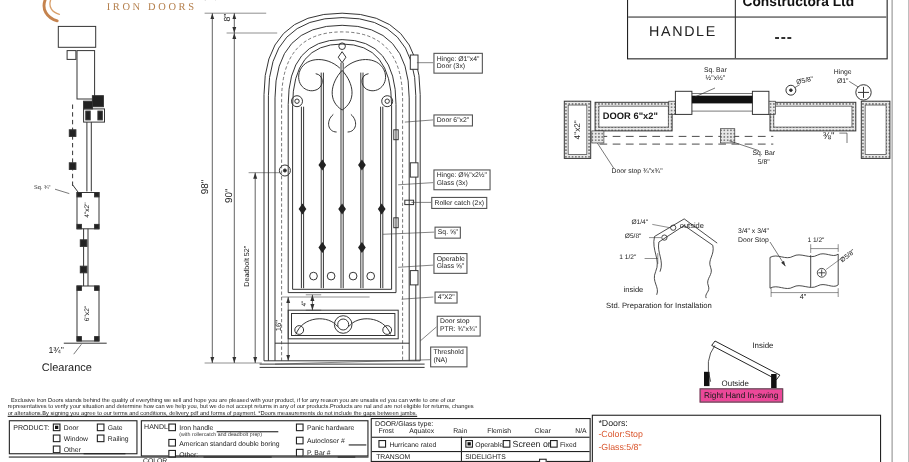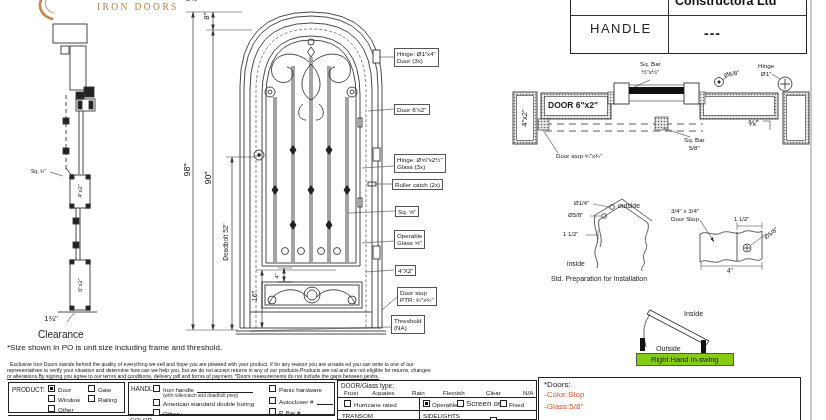--- a/index.html
+++ b/index.html
@@ -305,23 +305,22 @@
   <div class="lbl" style="left:551px;top:275px;font-size:7px;">Std. Preparation for Installation</div>
 
   <div class="lbl" style="left:671px;top:207px;">3/4" x 3/4"
 Door Stop</div>
   <div class="lbl" style="left:734px;top:216px;font-size:6px;">1 1/2"</div>
   <div class="lbl" style="left:764px;top:230px;font-size:6px;transform:rotate(-38deg);">Ø5/8"</div>
   <div class="lbl" style="left:727px;top:267px;font-size:6.5px;">4"</div>
 
   <div class="lbl" style="left:684px;top:309px;font-size:7.2px;">Inside</div>
   <div class="lbl" style="left:656px;top:344px;font-size:7.2px;">Outside</div>
-  <div class="lbl" style="left:636px;top:353px;font-size:7.5px;border:0.9px solid #555;padding:1px 14px;background:#84cc16;">Right Hand In-swing</div>
-
-  <div class="lbl" style="left:7px;top:343px;font-size:8px;width:400px;">*Size shown in PO is unit size including frame and threshold.</div>
+  <div class="lbl" style="left:636px;top:353px;font-size:7.5px;border:0.9px solid #555;padding:1px 3px;background:#ec4899;">Right Hand In-swing</div>
+
   <div class="lbl" style="left:10px;top:361px;font-size:5.2px;width:540px;white-space:nowrap;">Exclusive Iron Doors stands behind the quality of everything we sell and hope you are pleased with your product, if for any reason you are unsatis ed you can write to one of our</div>
   <div class="lbl" style="left:7px;top:367px;font-size:5.2px;width:540px;white-space:nowrap;">representatives to verify your situation and determine how can we help you, but we do not accept returns in any of our products.Products are  nal and are not eligible for returns, changes</div>
   <div class="lbl" style="left:7px;top:373px;font-size:5.2px;width:540px;white-space:nowrap;text-decoration:underline;">or alterations.By signing you agree to our terms and conditions, delivery pdf and forms of payment. *Doors measurements do not include the gaps between jambs.</div>
 
   <div class="fbox" style="left:8px;top:382px;width:117px;height:31px;">
     <div class="lbl" style="left:3px;top:3px;font-size:6.4px;">PRODUCT:</div>
     <span class="cb ck" style="left:39px;top:2px;"></span>
     <div class="lbl" style="left:49px;top:3px;">Door</div>
     <span class="cb" style="left:79px;top:2px;"></span>
     <div class="lbl" style="left:89px;top:3px;">Gate</div>

